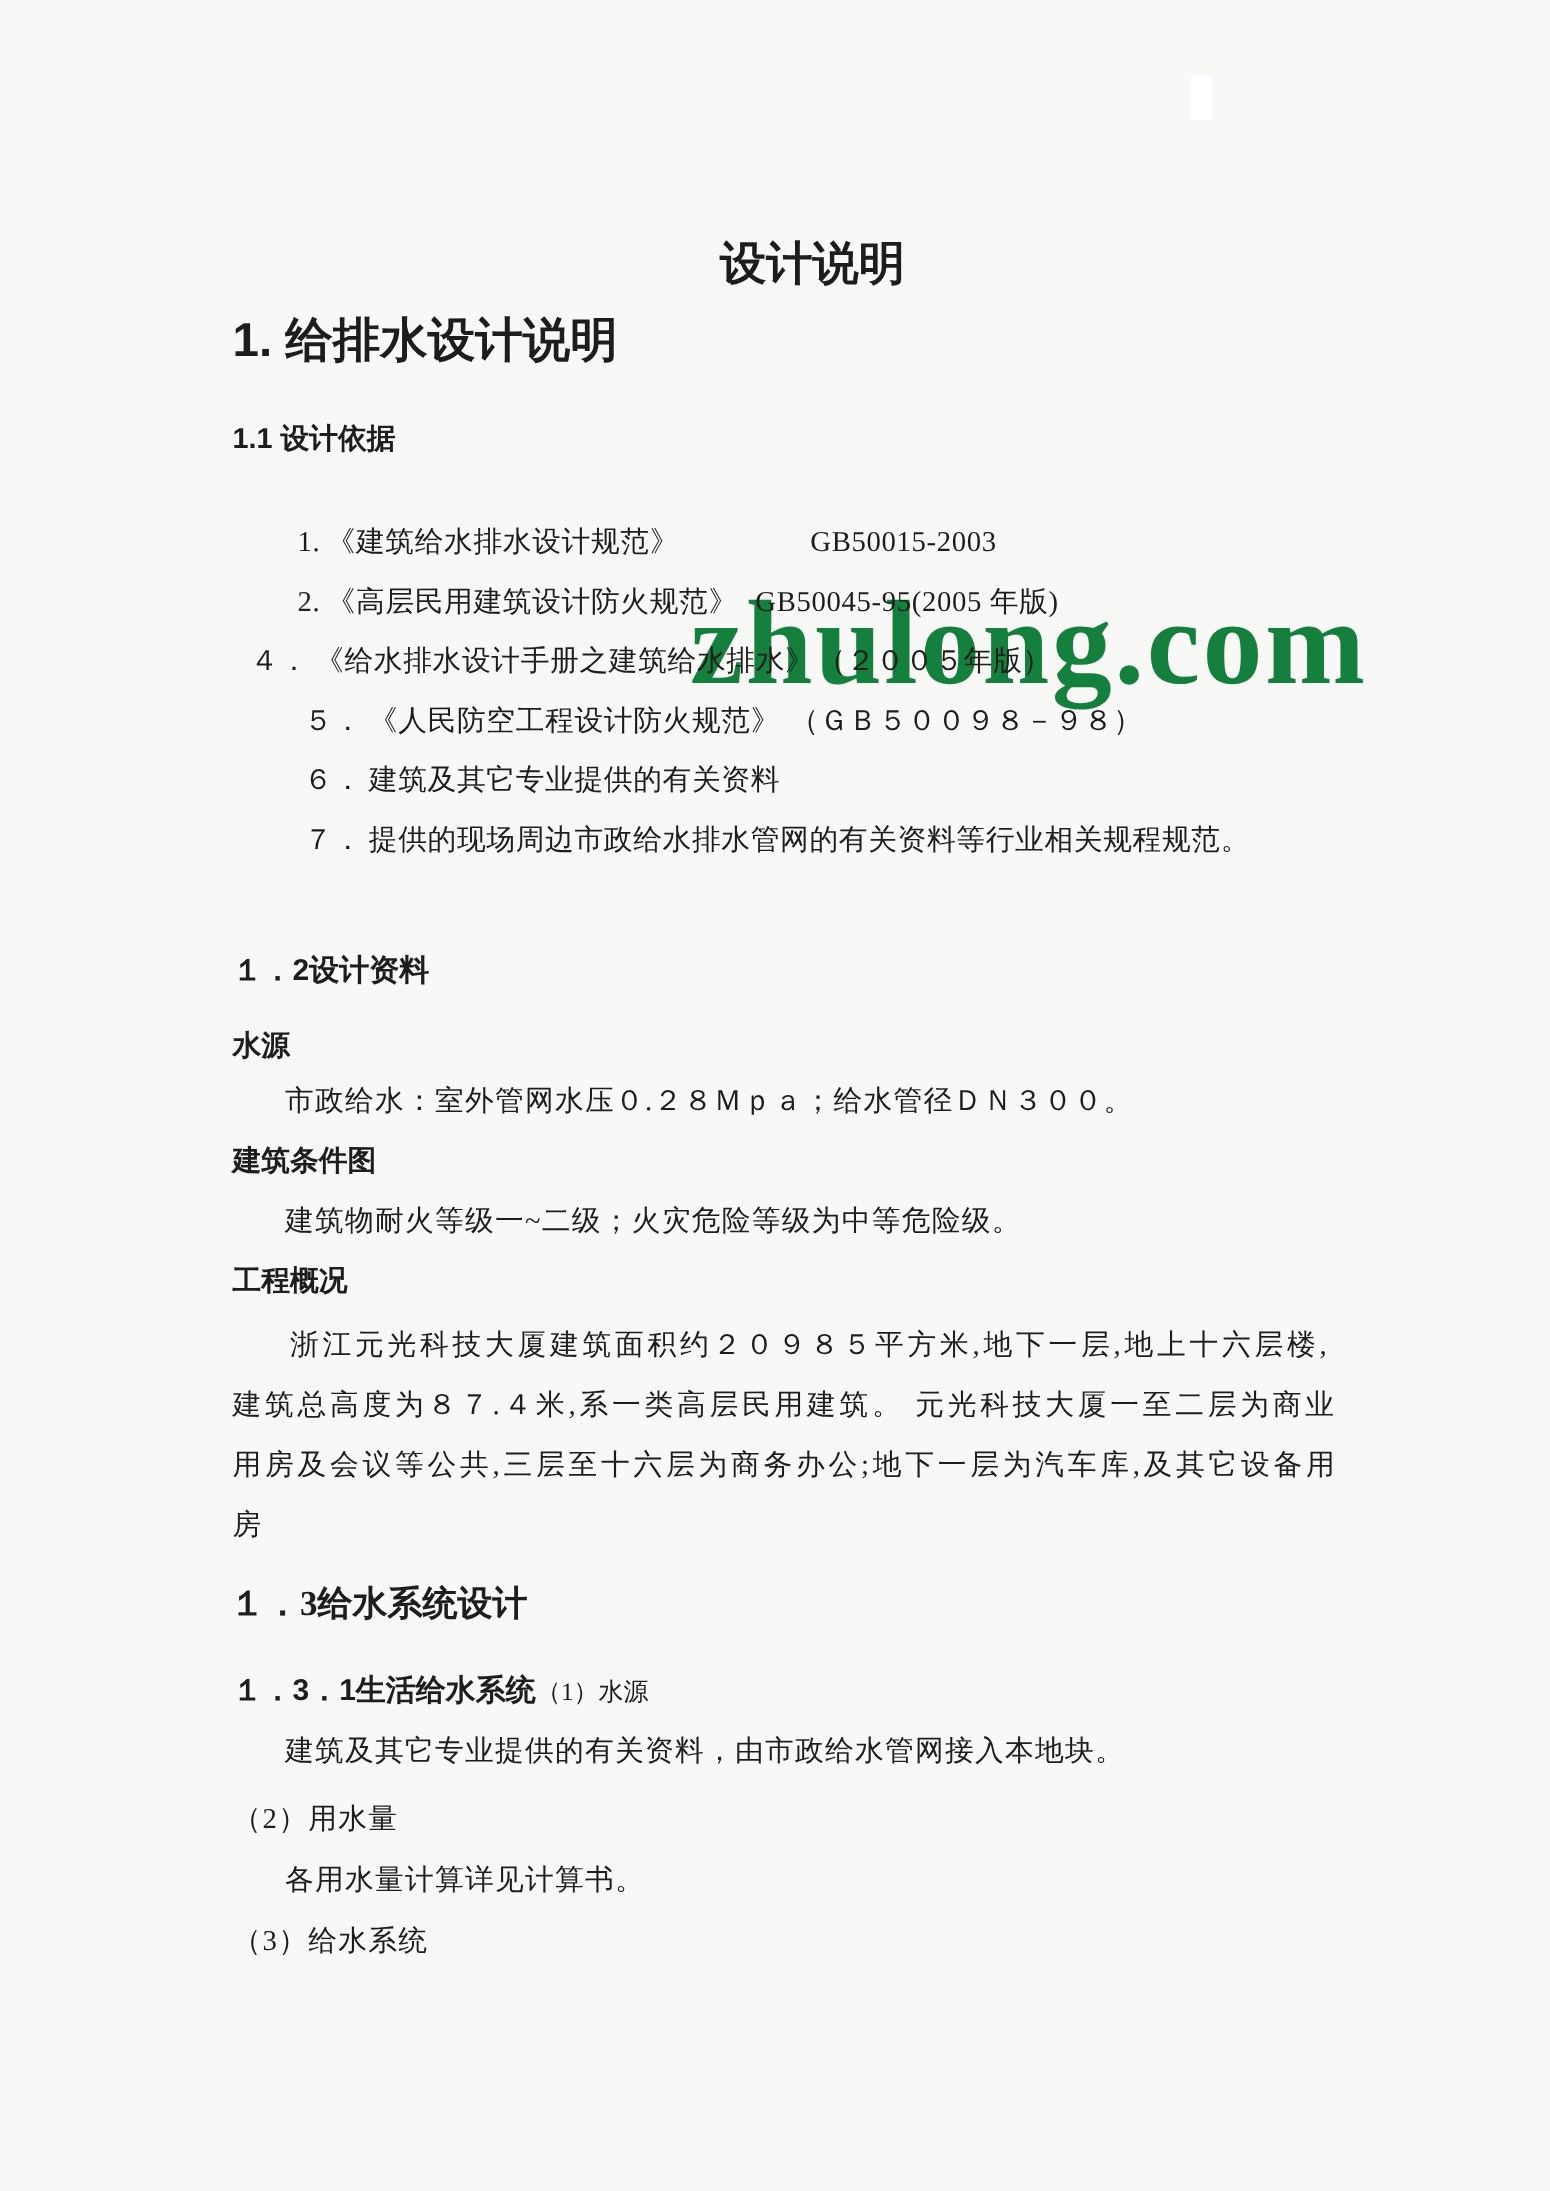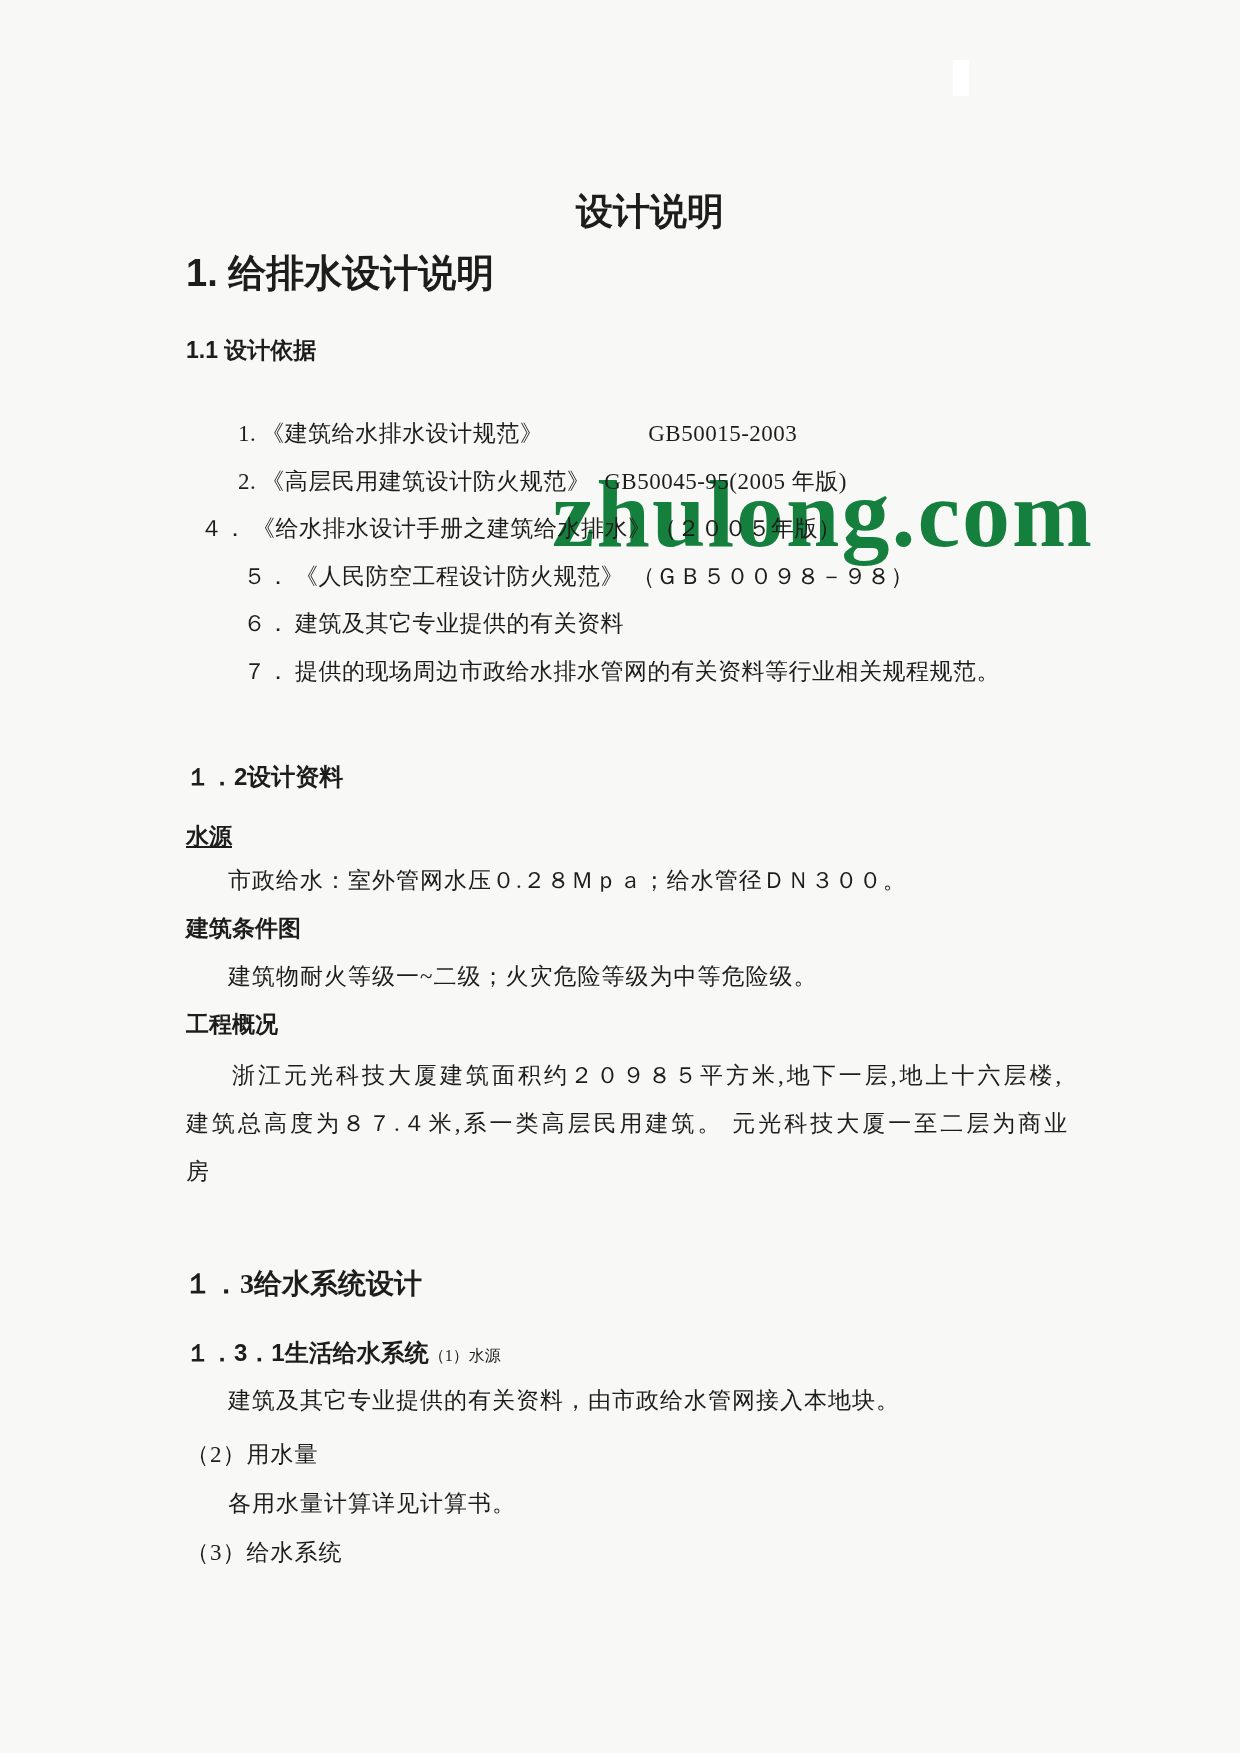--- a/index.html
+++ b/index.html
@@ -64,24 +64,24 @@
     margin: 0;
     font-size: 28px;
     font-weight: bold;
     line-height: 35px;
     font-family: "Liberation Serif", "DejaVu Serif", serif;
   }
   .h-131 { left: 186px; top: 1338px; font-size: 24px; white-space: nowrap; }
   .h-131 .rest {
     font-weight: normal;
     font-family: "Liberation Serif", "DejaVu Serif", serif;
-    font-size: 16px;
+    font-size: 20px;
   }
   .minor-h { left: 186px; top: 0; }
-  .h-water    { top: 822px; text-decoration: underline; }
+  .h-water    { top: 822px; }
   .h-building { top: 914px; }
   .h-project  { top: 1010px; }
   .body-text {
     font-size: 23px;
     line-height: 29px;
     letter-spacing: 1px;
     white-space: nowrap;
   }
   .ref-list {
     left: 0; top: 398px;
@@ -156,20 +156,21 @@
   <h4 class="abs h-sub minor-h h-water">水源</h4>
   <div class="abs body-text p-water">市政给水：室外管网水压０.２８Ｍｐａ；给水管径ＤＮ３００。</div>
 
   <h4 class="abs h-sub minor-h h-building">建筑条件图</h4>
   <div class="abs body-text p-building">建筑物耐火等级一~二级；火灾危险等级为中等危险级。</div>
 
   <h4 class="abs h-sub minor-h h-project">工程概况</h4>
   <div class="abs overview">
     <div class="first-line">浙江元光科技大厦建筑面积约２０９８５平方米,地下一层,地上十六层楼,</div>
     <div>建筑总高度为８７.４米,系一类高层民用建筑。 元光科技大厦一至二层为商业</div>
+    <div>用房及会议等公共,三层至十六层为商务办公;地下一层为汽车库,及其它设备用</div>
     <div>房</div>
   </div>
 
   <h2 class="abs h-13">１．3给水系统设计</h2>
 
   <h3 class="abs h-sub h-131">
     <span>１．3．1生活给水系统</span><span class="rest">（1）水源</span>
   </h3>
 
   <div class="abs body-text p-131">建筑及其它专业提供的有关资料，由市政给水管网接入本地块。</div>

